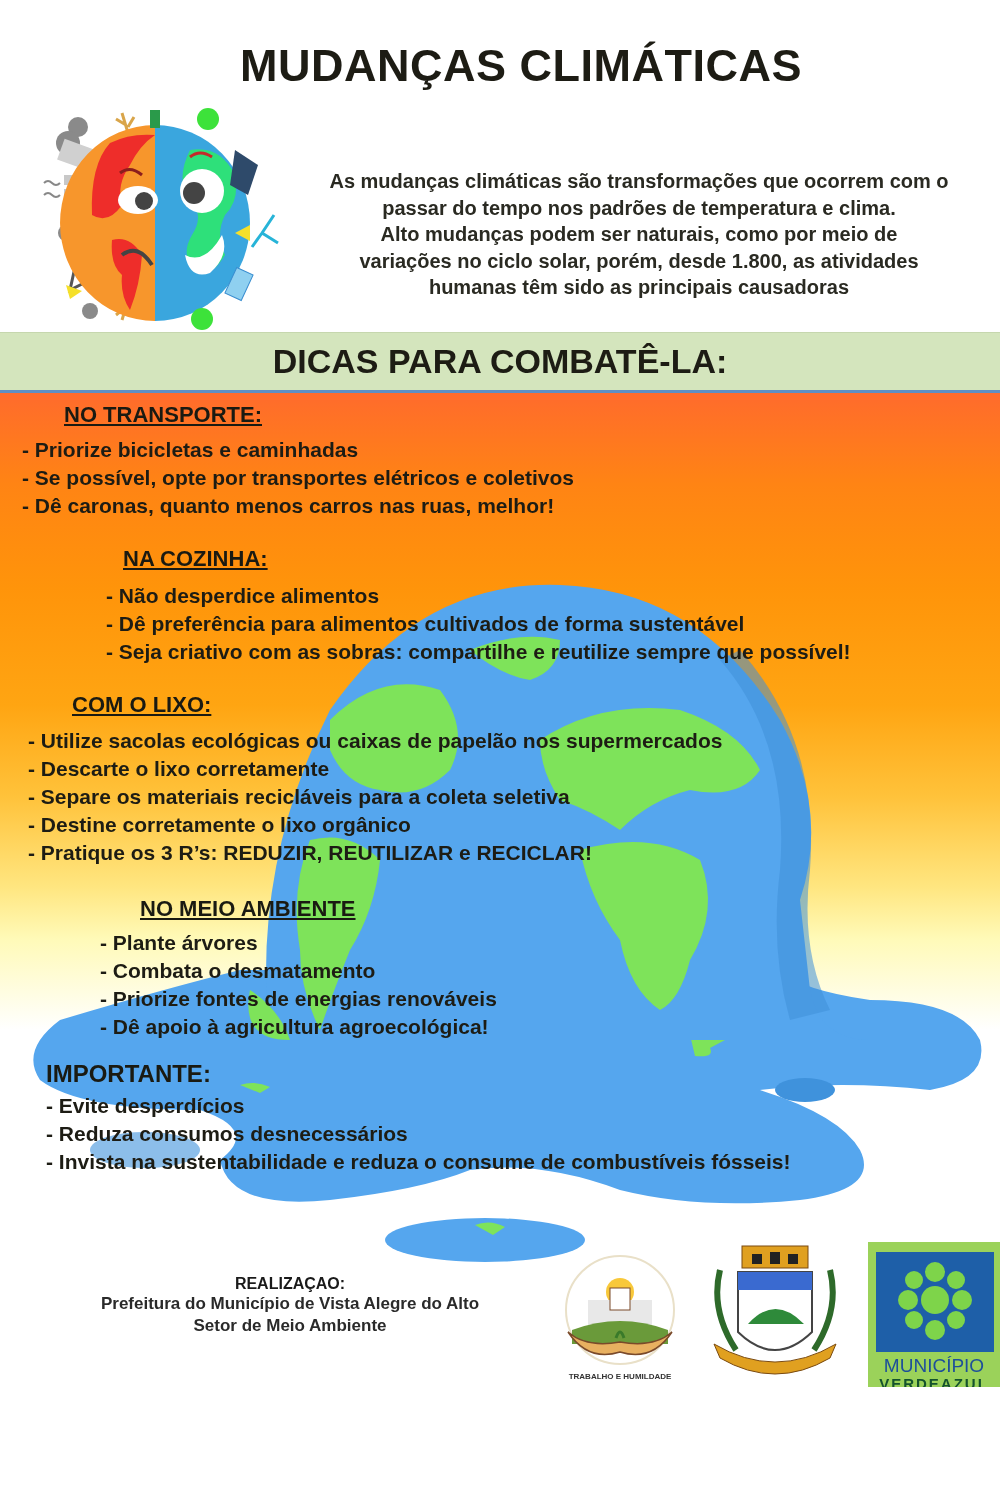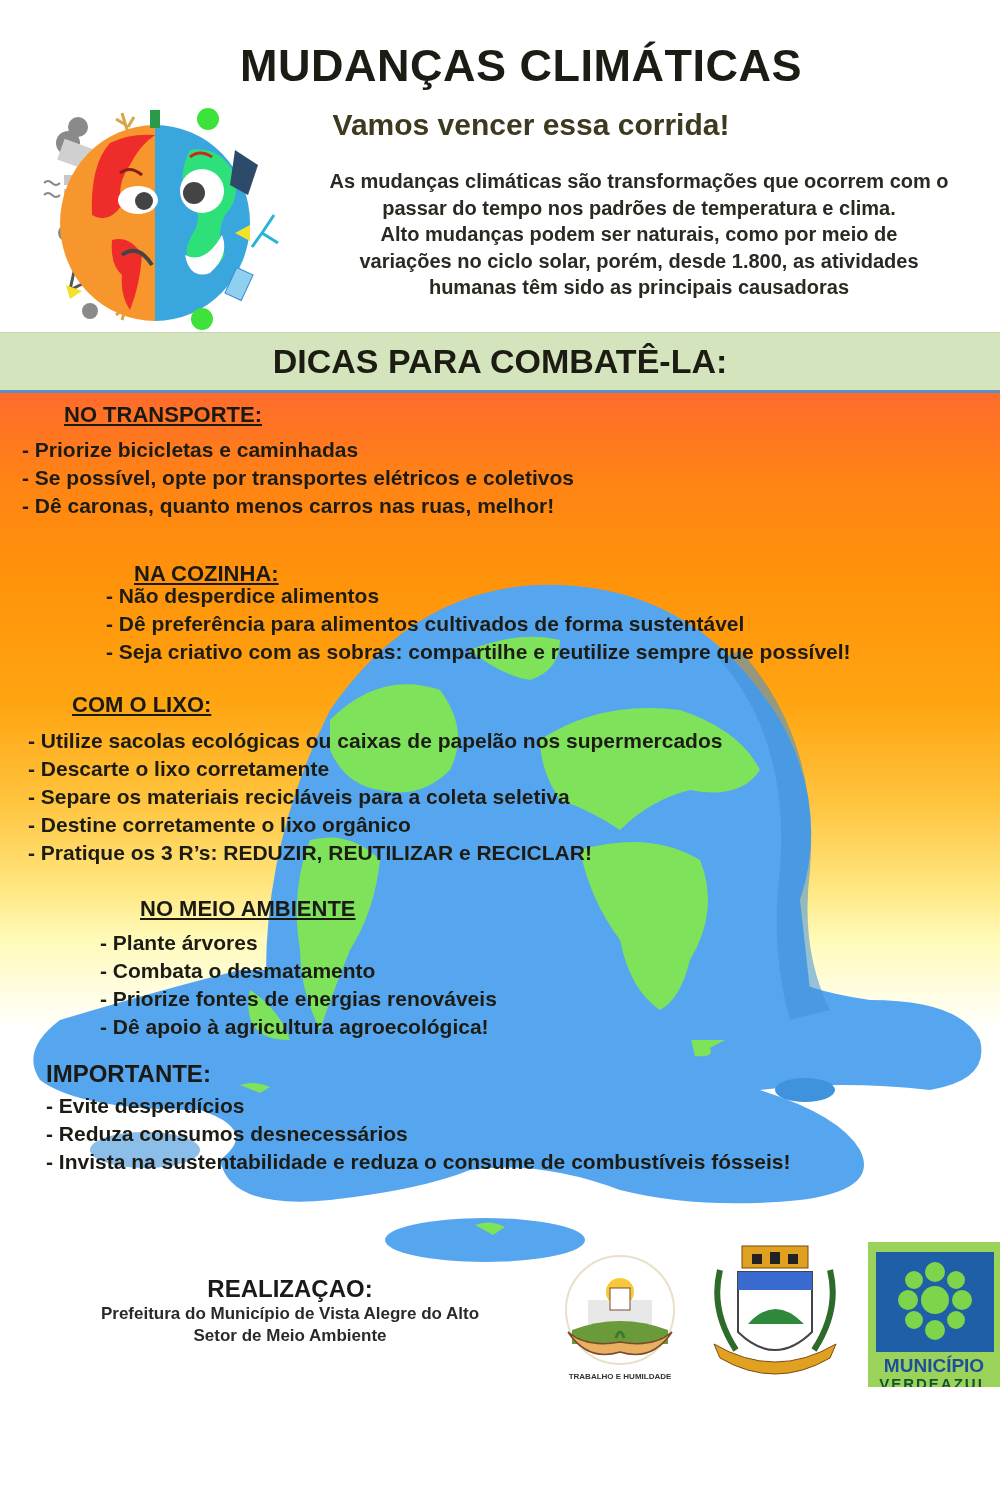--- a/index.html
+++ b/index.html
@@ -22,27 +22,27 @@
     background: linear-gradient(to bottom, #ff6b2c 0%, #ff8414 14%, #ff940a 30%, #ffa512 48%, #ffc23a 62%, #ffe680 76%, #fffab8 84%, #ffffff 98%); }
 
   .globe-art { position: absolute; left: 0; top: 570px; width: 1000px; height: 700px; }
 
   .section { position: absolute; }
   .sec-title { font-size: 22px; font-weight: bold; text-decoration: underline; color: #1a1a12; margin-bottom: 6px; }
   .sec-title.nounder { text-decoration: none; }
   .item { font-size: 21px; font-weight: bold; line-height: 28px; color: #1d1c14; white-space: nowrap; }
 
   .footer-credits { position: absolute; left: 60px; top: 1275px; width: 460px; text-align: center; }
-  .realizacao { font-size: 24px; font-weight: bold; color: #1a1a1a; }
+  .realizacao { font-size: 16px; font-weight: bold; color: #1a1a1a; }
   .footer-line { font-size: 17px; font-weight: bold; color: #2a2a2a; line-height: 22px; }
 
   .logo { position: absolute; }
   .logo-verdeazul { left: 868px; top: 1242px; width: 132px; height: 145px; background: #9bd25a; overflow: hidden; }
   .logo-verdeazul .inner { position: absolute; left: 8px; top: 10px; width: 118px; height: 100px; background: #1e5fa8; }
-  .logo-verdeazul .label { position: absolute; left: 0; top: 113px; width: 132px; text-align: center; font-size: 19px; font-weight: bold; color: #1e4f9a; }
+  .logo-verdeazul .label { position: absolute; left: 0; top: 113px; width: 132px; text-align: center; font-size: 19px; font-weight: normal; color: #1e4f9a; }
   .logo-verdeazul .label2 { position: absolute; left: 0; top: 133px; width: 132px; text-align: center; font-size: 15px; font-weight: bold; color: #14532d; letter-spacing: 2px; }
   .logo-caption { position: absolute; left: 560px; top: 1372px; width: 120px; text-align: center; font-size: 8px; font-weight: bold; color: #333; }
 </style>
 </head>
 <body>
 
 <div class="header">
   <div class="main-title">MUDANÇAS CLIMÁTICAS</div>
 
   <svg class="icon-globe" viewBox="0 0 250 225">
@@ -82,21 +82,20 @@
     <rect x="120" y="5" width="10" height="18" fill="#2a9a4a"></rect>
     <circle cx="178" cy="14" r="11" fill="#3de23a"></circle>
     <circle cx="172" cy="214" r="11" fill="#3de23a"></circle>
 
     <polygon points="220,120 205,128 220,136" fill="#f5e02a"></polygon>
     <path d="M232 128 L244 110 M232 128 L248 138 M232 128 L222 142" stroke="#27b4d8" stroke-width="3"></path>
     <rect x="200" y="165" width="18" height="28" fill="#8fd0f0" stroke="#3a8ed0" transform="rotate(25 209 179)"></rect>
     <polygon points="205,45 228,60 218,90 200,80" fill="#2e4a6a"></polygon>
   </svg>
 
-  <div class="subtitle">Vamos vencer essa corrida!</div>
   <div class="intro">
     <span>As mudanças climáticas são transformações que ocorrem com o</span>
     <span>passar do tempo nos padrões de temperatura e clima.</span>
     <span>Alto mudanças podem ser naturais, como por meio de</span>
     <span>variações no ciclo solar, porém, desde 1.800, as atividades</span>
     <span>humanas têm sido as principais causadoras</span>
   </div>
 </div>
 
 <div class="dicas-band">
@@ -129,21 +128,21 @@
 
 <div class="section" style="left:64px; top:402px;">
   <div class="sec-title">NO TRANSPORTE:</div>
 </div>
 <div class="section" style="left:22px; top:436px;">
   <div class="item">- Priorize bicicletas e caminhadas</div>
   <div class="item">- Se possível, opte por transportes elétricos e coletivos</div>
   <div class="item">- Dê caronas, quanto menos carros nas ruas, melhor!</div>
 </div>
 
-<div class="section" style="left:134px; top:546px;margin-top:15px;">
+<div class="section" style="left:123px; top:546px;">
   <div class="sec-title">NA COZINHA:</div>
 </div>
 <div class="section" style="left:106px; top:582px;">
   <div class="item">- Não desperdice alimentos</div>
   <div class="item">- Dê preferência para alimentos cultivados de forma sustentável</div>
   <div class="item">- Seja criativo com as sobras: compartilhe e reutilize sempre que possível!</div>
 </div>
 
 <div class="section" style="left:72px; top:692px;">
   <div class="sec-title">COM O LIXO:</div>

